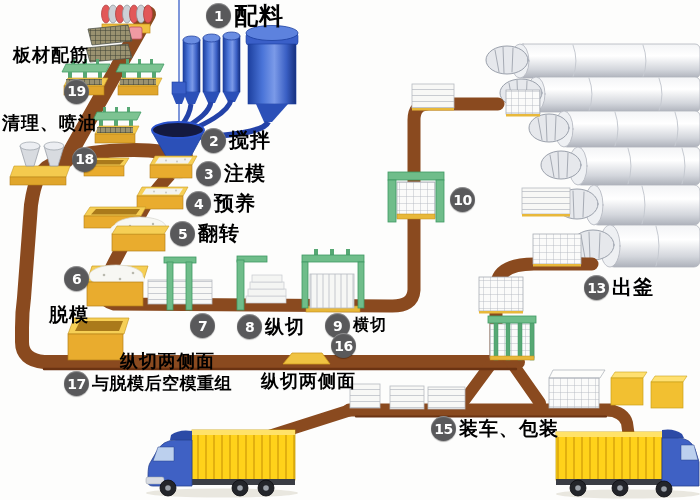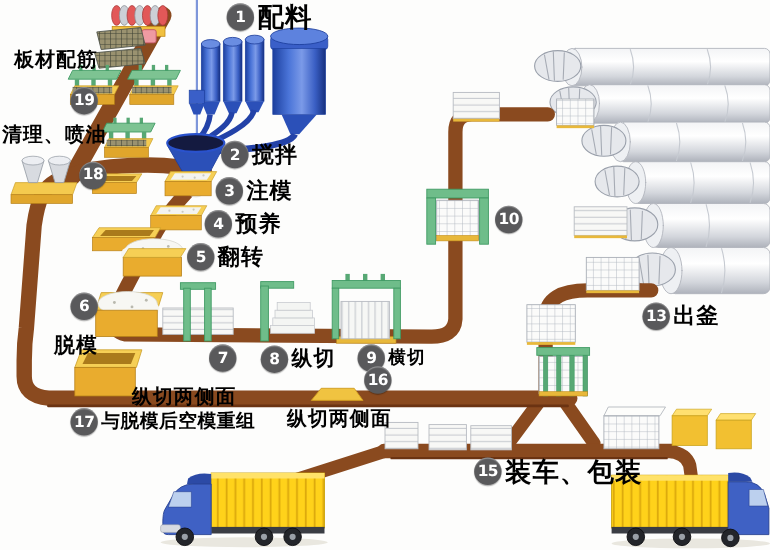--- a/index.html
+++ b/index.html
@@ -425,21 +425,21 @@
 </div>
 <div class="lbl col" style="left:396px;top:187px">
   <span class="badge" style="margin-left:54px">10</span>
 </div>
 <div class="lbl" style="left:584px;top:275px">
   <span class="badge">13</span>
   <span class="txt" style="font-size:20px">出釜</span>
 </div>
 <div class="lbl" style="left:431px;top:416px">
   <span class="badge">15</span>
-  <span class="txt" style="font-size:24px">装车、包装</span>
+  <span class="txt" style="font-size:19px">装车、包装</span>
 </div>
 <div class="lbl col" style="left:261px;top:333px">
   <span class="badge" style="margin-left:24px">16</span>
   <span class="txt" style="font-size:18px">纵切两侧面</span>
 </div>
 <div class="lbl" style="left:64px;top:371px">
   <span class="badge">17</span>
   <span class="txt" style="font-size:17px;letter-spacing:0.5px">与脱模后空模重组</span>
 </div>
 <div class="lbl col" style="left:2px;top:114px">

